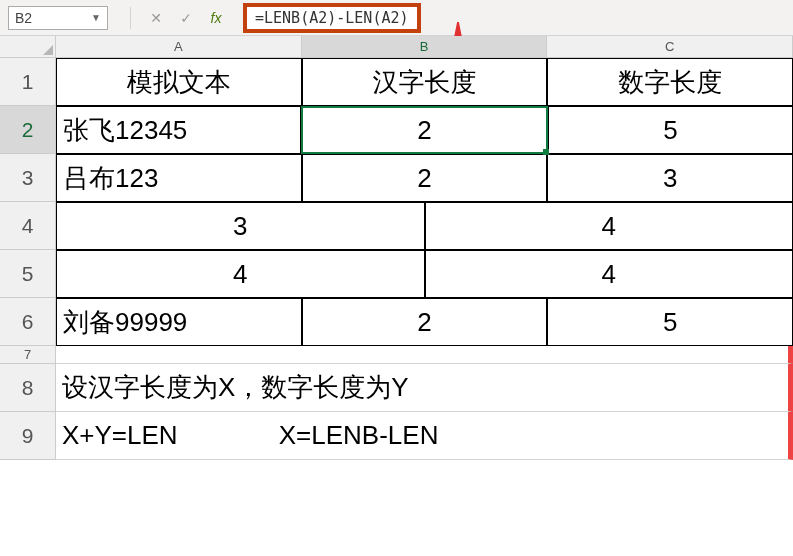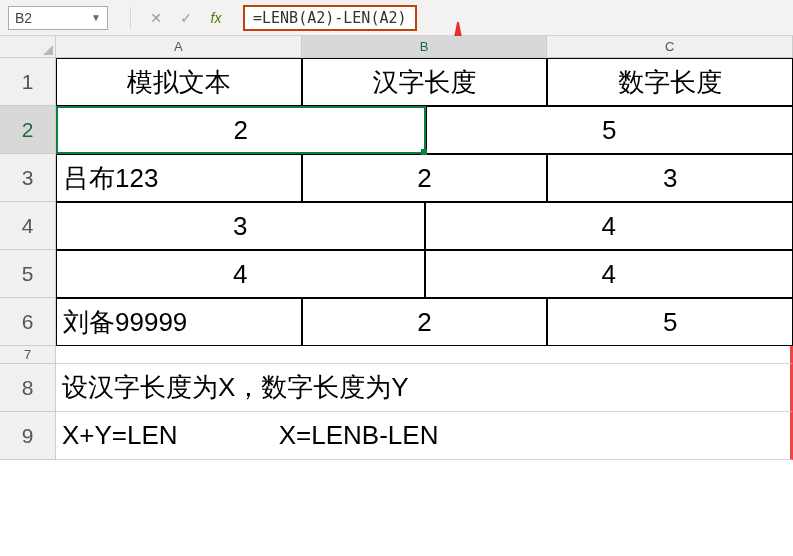--- a/index.html
+++ b/index.html
@@ -41,21 +41,21 @@
     .fb-icon.fx { font-style: italic; color: #4d7c0f; font-weight: 500; }
     .formula-input-wrap {
       flex: 1;
       display: flex;
       align-items: center;
       height: 100%;
       position: relative;
       padding-left: 8px;
     }
     .formula-input {
-      border: 2px solid #c2410c;
+      border: 4px solid #c2410c;
       padding: 2px 8px;
       font-family: Consolas, monospace;
       font-size: 15px;
       color: #333;
       background: #fff;
       min-width: 170px;
     }
     .arrow-annotation {
       position: absolute;
       left: 448px;
@@ -132,21 +132,21 @@
       border: 2px solid #107c41;
       position: relative;
     }
     .cell.selected::after {
       content: "";
       position: absolute;
       right: -3px; bottom: -3px;
       width: 6px; height: 6px;
       background: #107c41;
     }
-    .span-cell { flex: 3; border-right: 3px solid #ef4444; border-bottom: 1px solid #d4d4d4; padding: 0 6px; font-size: 26px; display:flex; align-items:center;text-align:right; }
+    .span-cell { flex: 3; border-right: 5px solid #ef4444; border-bottom: 1px solid #d4d4d4; padding: 0 6px; font-size: 26px; display:flex; align-items:center;text-align:right; }
     .col-h.sel { background: #d8d8d8; color: #1a6b3a; font-weight:500; }
   </style>
 </head>
 <body>
 
 <div class="formula-bar">
   <div class="name-box">
     <span class="name-box-text">B2</span>
     <span class="name-box-arrow">▼</span>
   </div>
@@ -178,20 +178,21 @@
 
   <div id="data-rows">
       <div class="row">
         <div class="row-h">1</div>
         <div class="cell bordered center">模拟文本</div>
         <div class="cell bordered center">汉字长度</div>
         <div class="cell bordered center">数字长度</div>
       </div>
       <div class="row">
         <div class="row-h sel">2</div>
+        <div class="cell bordered">张飞12345</div>
         <div class="cell bordered center selected">2</div>
         <div class="cell bordered center">5</div>
       </div>
       <div class="row">
         <div class="row-h">3</div>
         <div class="cell bordered">吕布123</div>
         <div class="cell bordered center">2</div>
         <div class="cell bordered center">3</div>
       </div>
       <div class="row">

